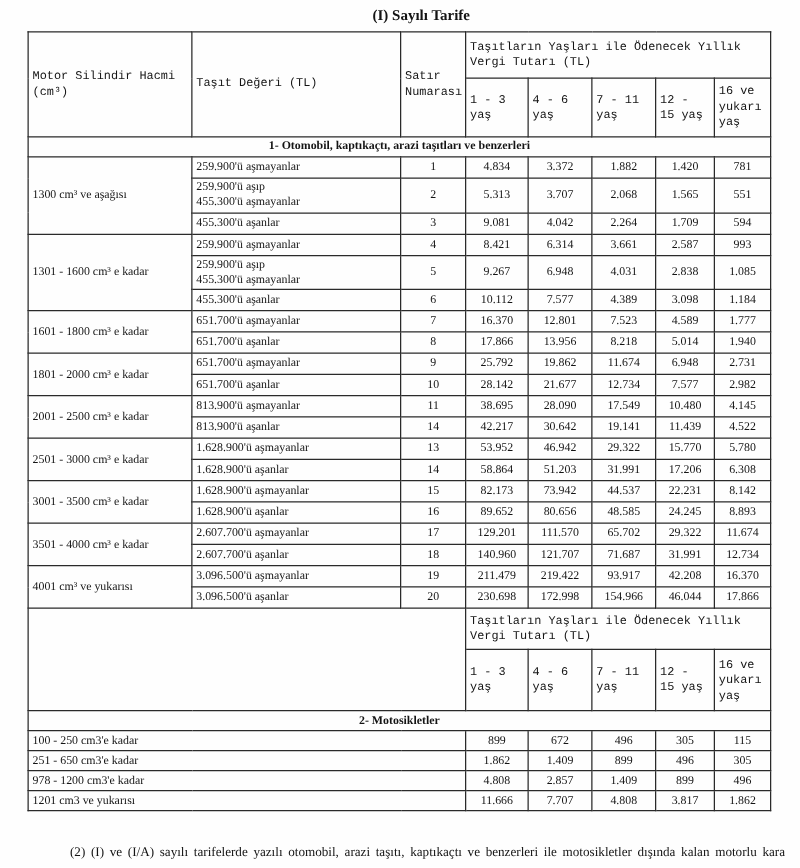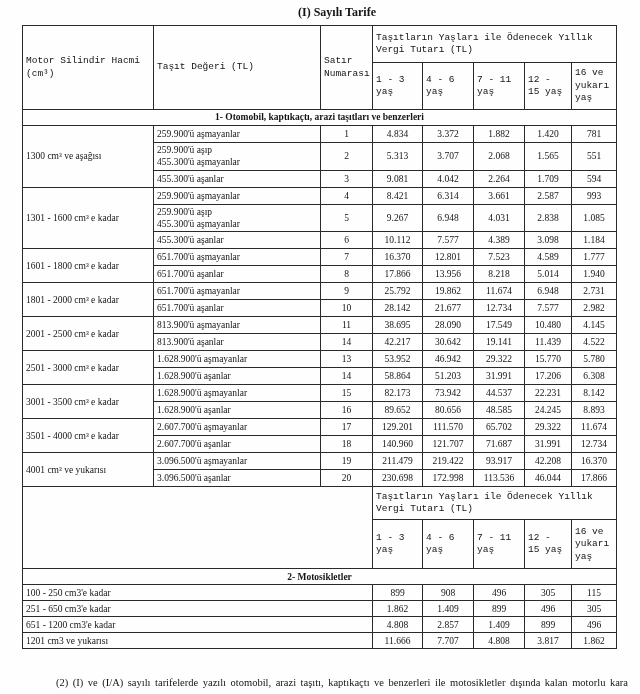--- a/index.html
+++ b/index.html
@@ -305,21 +305,21 @@
           <td class="num-cell">219.422</td>
           <td class="num-cell">93.917</td>
           <td class="num-cell">42.208</td>
           <td class="num-cell">16.370</td>
         </tr>
         <tr class="data-row">
           <td class="range-cell">3.096.500'ü aşanlar</td>
           <td class="num-cell">20</td>
           <td class="num-cell">230.698</td>
           <td class="num-cell">172.998</td>
-          <td class="num-cell">113.536</td>
+          <td class="num-cell">154.966</td>
           <td class="num-cell">46.044</td>
           <td class="num-cell">17.866</td>
         </tr>
       </tbody>
 
     <tbody>
       <tr class="midhdr-top">
         <td colspan="3" rowspan="2" class="blank-cell"></td>
         <td colspan="5" class="center">Taşıtların Yaşları ile Ödenecek Yıllık Vergi Tutarı (TL)</td>
       </tr>
@@ -338,35 +338,35 @@
       </tr>
       <tr>
         <td colspan="8" class="section-cell">2- Motosikletler</td>
       </tr>
     </tbody>
 
     <tbody id="rows2">
         <tr class="moto-row">
           <td class="moto-label-cell" colspan="3">100 - 250 cm3'e kadar</td>
           <td class="num-cell">899</td>
-          <td class="num-cell">908</td>
+          <td class="num-cell">672</td>
           <td class="num-cell">496</td>
           <td class="num-cell">305</td>
           <td class="num-cell">115</td>
         </tr>
         <tr class="moto-row">
           <td class="moto-label-cell" colspan="3">251 - 650 cm3'e kadar</td>
           <td class="num-cell">1.862</td>
           <td class="num-cell">1.409</td>
           <td class="num-cell">899</td>
           <td class="num-cell">496</td>
           <td class="num-cell">305</td>
         </tr>
         <tr class="moto-row">
-          <td class="moto-label-cell" colspan="3">651 - 1200 cm3'e kadar</td>
+          <td class="moto-label-cell" colspan="3">978 - 1200 cm3'e kadar</td>
           <td class="num-cell">4.808</td>
           <td class="num-cell">2.857</td>
           <td class="num-cell">1.409</td>
           <td class="num-cell">899</td>
           <td class="num-cell">496</td>
         </tr>
         <tr class="moto-row">
           <td class="moto-label-cell" colspan="3">1201 cm3 ve yukarısı</td>
           <td class="num-cell">11.666</td>
           <td class="num-cell">7.707</td>

